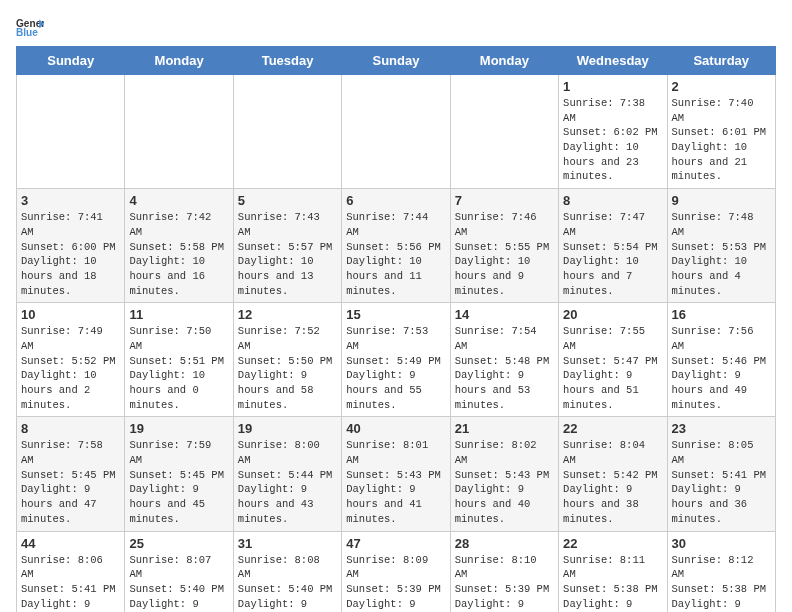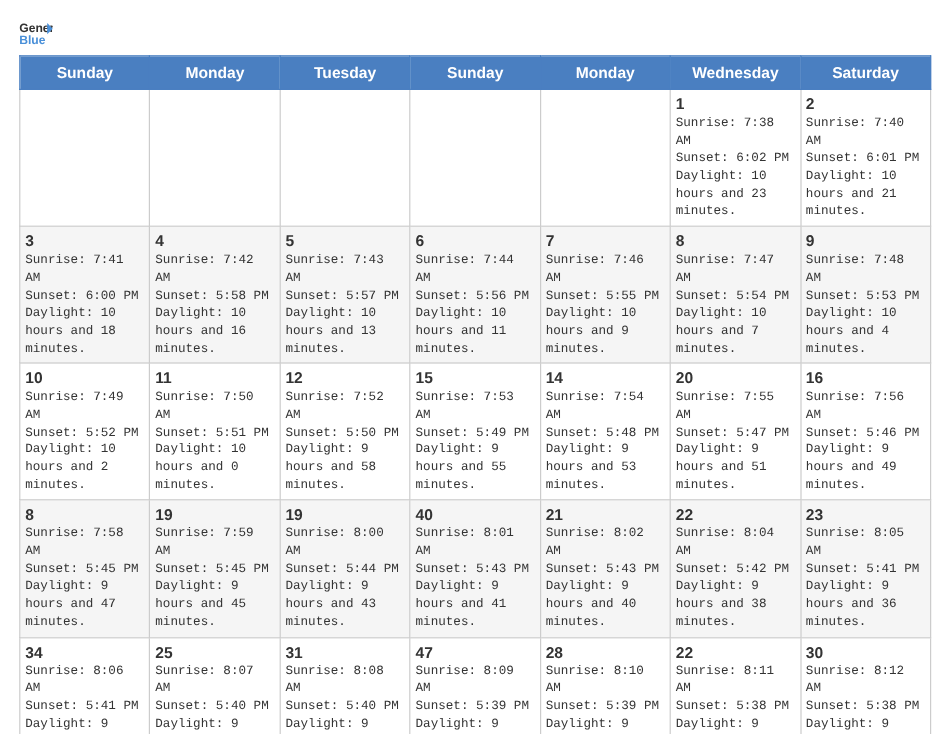--- a/index.html
+++ b/index.html
@@ -213,21 +213,21 @@
           <span class="day-num">22</span>
           <div class="day-info">Sunrise: 8:04 AM<br>Sunset: 5:42 PM<br>Daylight: 9 hours and 38 minutes.</div>
         </td>
         <td>
           <span class="day-num">23</span>
           <div class="day-info">Sunrise: 8:05 AM<br>Sunset: 5:41 PM<br>Daylight: 9 hours and 36 minutes.</div>
         </td>
       </tr>
       <tr>
         <td>
-          <span class="day-num">34</span>
+          <span class="day-num">44</span>
           <div class="day-info">Sunrise: 8:06 AM<br>Sunset: 5:41 PM<br>Daylight: 9 hours and 34 minutes.</div>
         </td>
         <td>
           <span class="day-num">25</span>
           <div class="day-info">Sunrise: 8:07 AM<br>Sunset: 5:40 PM<br>Daylight: 9 hours and 33 minutes.</div>
         </td>
         <td>
           <span class="day-num">31</span>
           <div class="day-info">Sunrise: 8:08 AM<br>Sunset: 5:40 PM<br>Daylight: 9 hours and 31 minutes.</div>
         </td>

